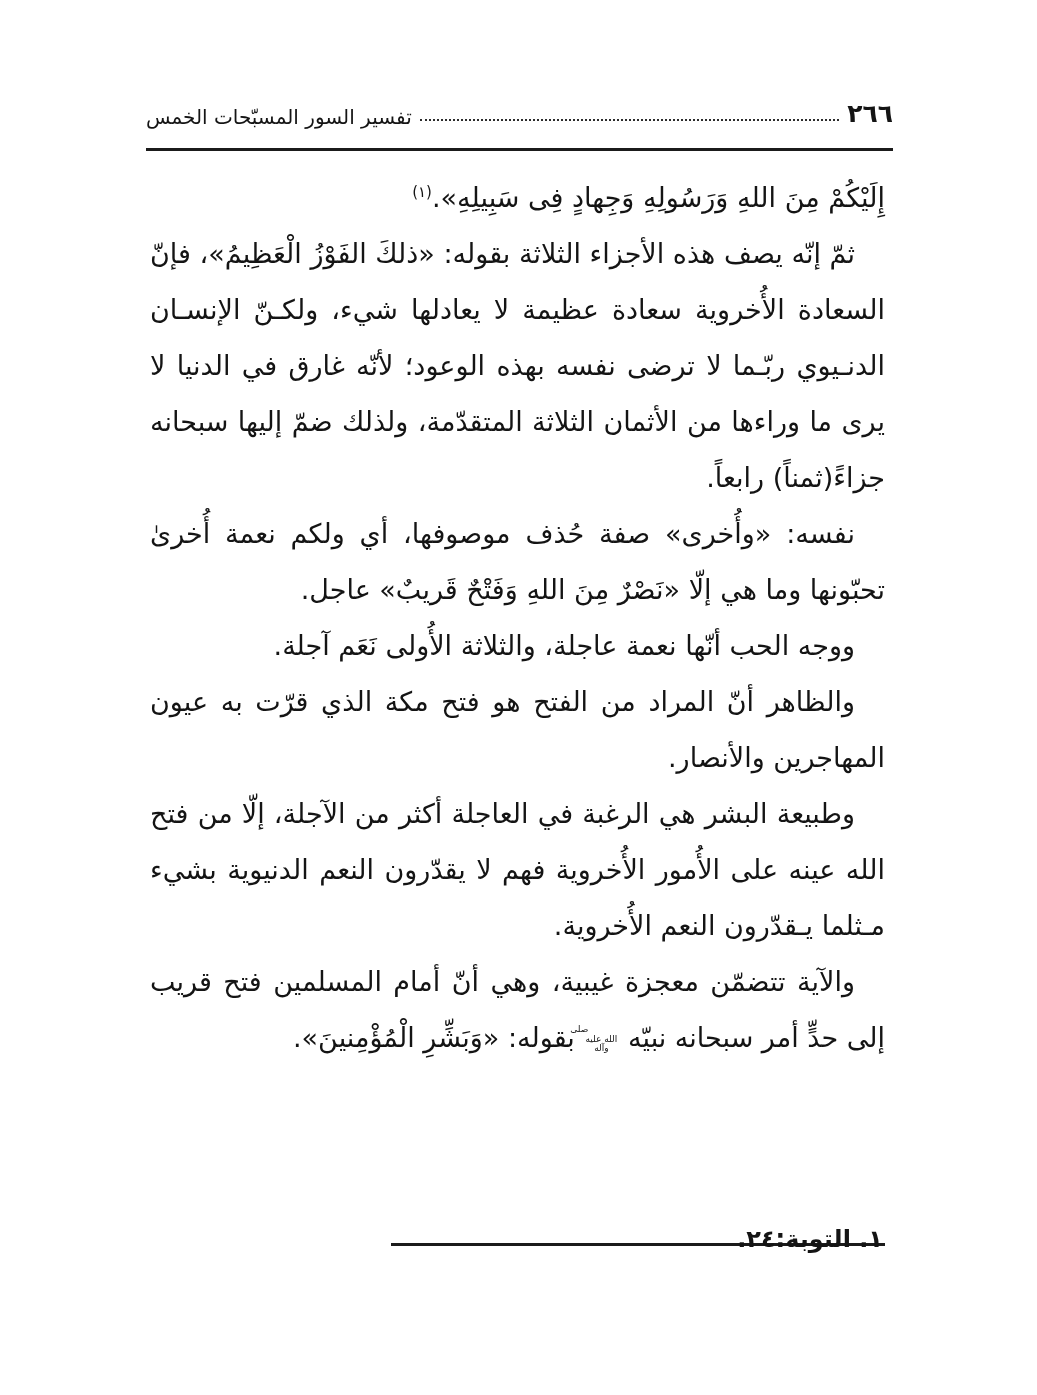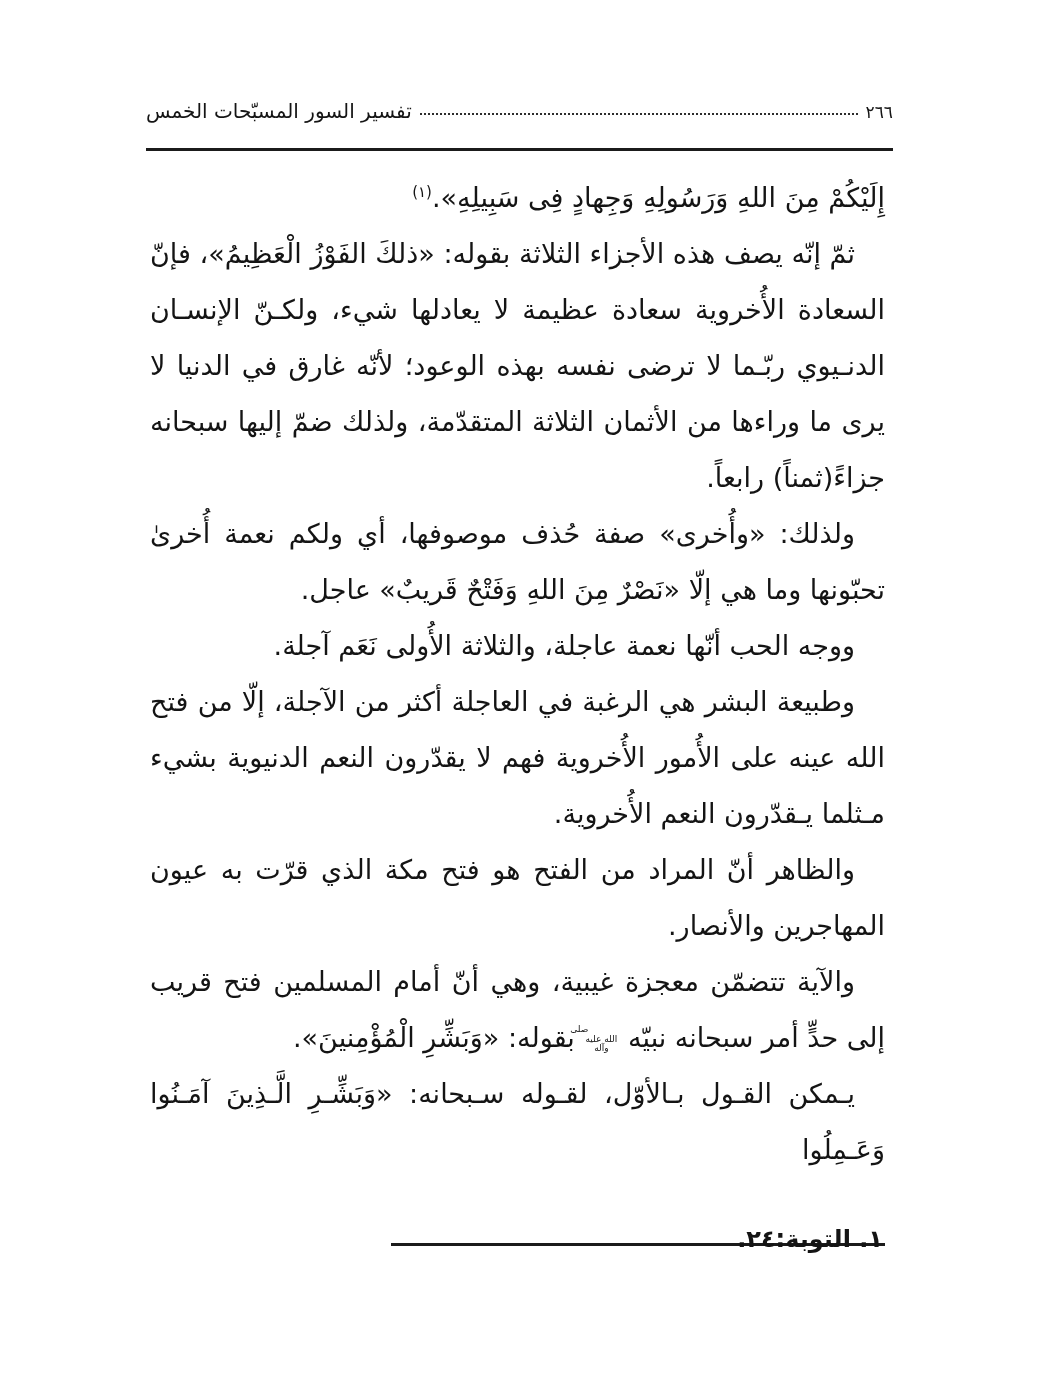--- a/index.html
+++ b/index.html
@@ -17,21 +17,21 @@
     direction:rtl;
   }
   
   .header{
     position:absolute;
     top:100px;right:144px;left:146px;
     display:flex;align-items:flex-end;
     direction:rtl;
   }
   .page-number{
-    font-size:17px;font-weight:normal;
+    font-size:25px;font-weight:bold;
     letter-spacing:1px;
     white-space:nowrap;
     line-height:1.1;
   }
   .leader{
     flex:1 1 auto;
     border-bottom:2px dotted #2c2c2c;
     margin:0 8px 7px 8px;
     height:1px;
   }
@@ -103,26 +103,25 @@
     <span class="page-number">٢٦٦</span>
     <span class="leader"></span>
     <span class="header-title">تفسير السور المسبّحات الخمس</span>
   </div>
 
   <div class="header-rule"></div>
 
   <div class="body-text">
       <div class="para quran-line"><span class="run-quran">إِلَيْكُمْ مِنَ اللهِ وَرَسُولِهِ وَجِهادٍ فِى سَبِيلِهِ».</span><sup class="run-sup">(١)</sup></div>
       <div class="para indent"><span class="run-normal">ثمّ إنّه يصف هذه الأجزاء الثلاثة بقوله: </span><span class="run-quran">«ذلكَ الفَوْزُ الْعَظِيمُ»</span><span class="run-normal">، فإنّ السعادة الأُخروية سعادة عظيمة لا يعادلها شيء، ولكـنّ الإنسـان الدنـيوي ربّـما لا ترضى نفسه بهذه الوعود؛ لأنّه غارق في الدنيا لا يرى ما وراءها من الأثمان الثلاثة المتقدّمة، ولذلك ضمّ إليها سبحانه جزاءً(ثمناً) رابعاً.</span></div>
-      <div class="para indent"><span class="run-normal">ولذلك: </span><span class="run-quran">«وأُخرى»</span><span class="run-normal"> صفة حُذف موصوفها، أي ولكم نعمة أُخرىٰ تحبّونها وما هي إلّا </span><span class="run-quran">«نَصْرٌ مِنَ اللهِ وَفَتْحٌ قَريبٌ»</span><span class="run-normal"> عاجل.</span></div>
+      <div class="para indent"><span class="run-normal">نفسه: </span><span class="run-quran">«وأُخرى»</span><span class="run-normal"> صفة حُذف موصوفها، أي ولكم نعمة أُخرىٰ تحبّونها وما هي إلّا </span><span class="run-quran">«نَصْرٌ مِنَ اللهِ وَفَتْحٌ قَريبٌ»</span><span class="run-normal"> عاجل.</span></div>
       <div class="para indent"><span class="run-normal">ووجه الحب أنّها نعمة عاجلة، والثلاثة الأُولى نَعَم آجلة.</span></div>
+      <div class="para indent"><span class="run-normal">والظاهر أنّ المراد من الفتح هو فتح مكة الذي قرّت به عيون المهاجرين والأنصار.</span></div>
       <div class="para indent"><span class="run-normal">وطبيعة البشر هي الرغبة في العاجلة أكثر من الآجلة، إلّا من فتح الله عينه على الأُمور الأُخروية فهم لا يقدّرون النعم الدنيوية بشيء مـثلما يـقدّرون النعم الأُخروية.</span></div>
-      <div class="para indent"><span class="run-normal">والظاهر أنّ المراد من الفتح هو فتح مكة الذي قرّت به عيون المهاجرين والأنصار.</span></div>
       <div class="para indent"><span class="run-normal">والآية تتضمّن معجزة غيبية، وهي أنّ أمام المسلمين فتح قريب إلى حدٍّ أمر سبحانه نبيّه </span><span class="run-honorific">صلى الله عليه وآله</span><span class="run-normal"> بقوله: </span><span class="run-quran">«وَبَشِّرِ الْمُؤْمِنينَ»</span><span class="run-normal">.</span></div>
-      <div class="para indent force-justify"><span class="run-normal">يـمكن القـول بـالأوّل، لقـوله سـبحانه: </span><span class="run-quran">«وَبَشِّـرِ الَّـذِينَ آمَـنُوا وَعَـمِلُوا</span></div>
     </div>
 
   <div class="footnote-rule"></div>
 
   <div class="footnote">
     <span>١.</span>
     <span> </span>
     <span>التوبة:٢٤.</span>
   </div>
 

